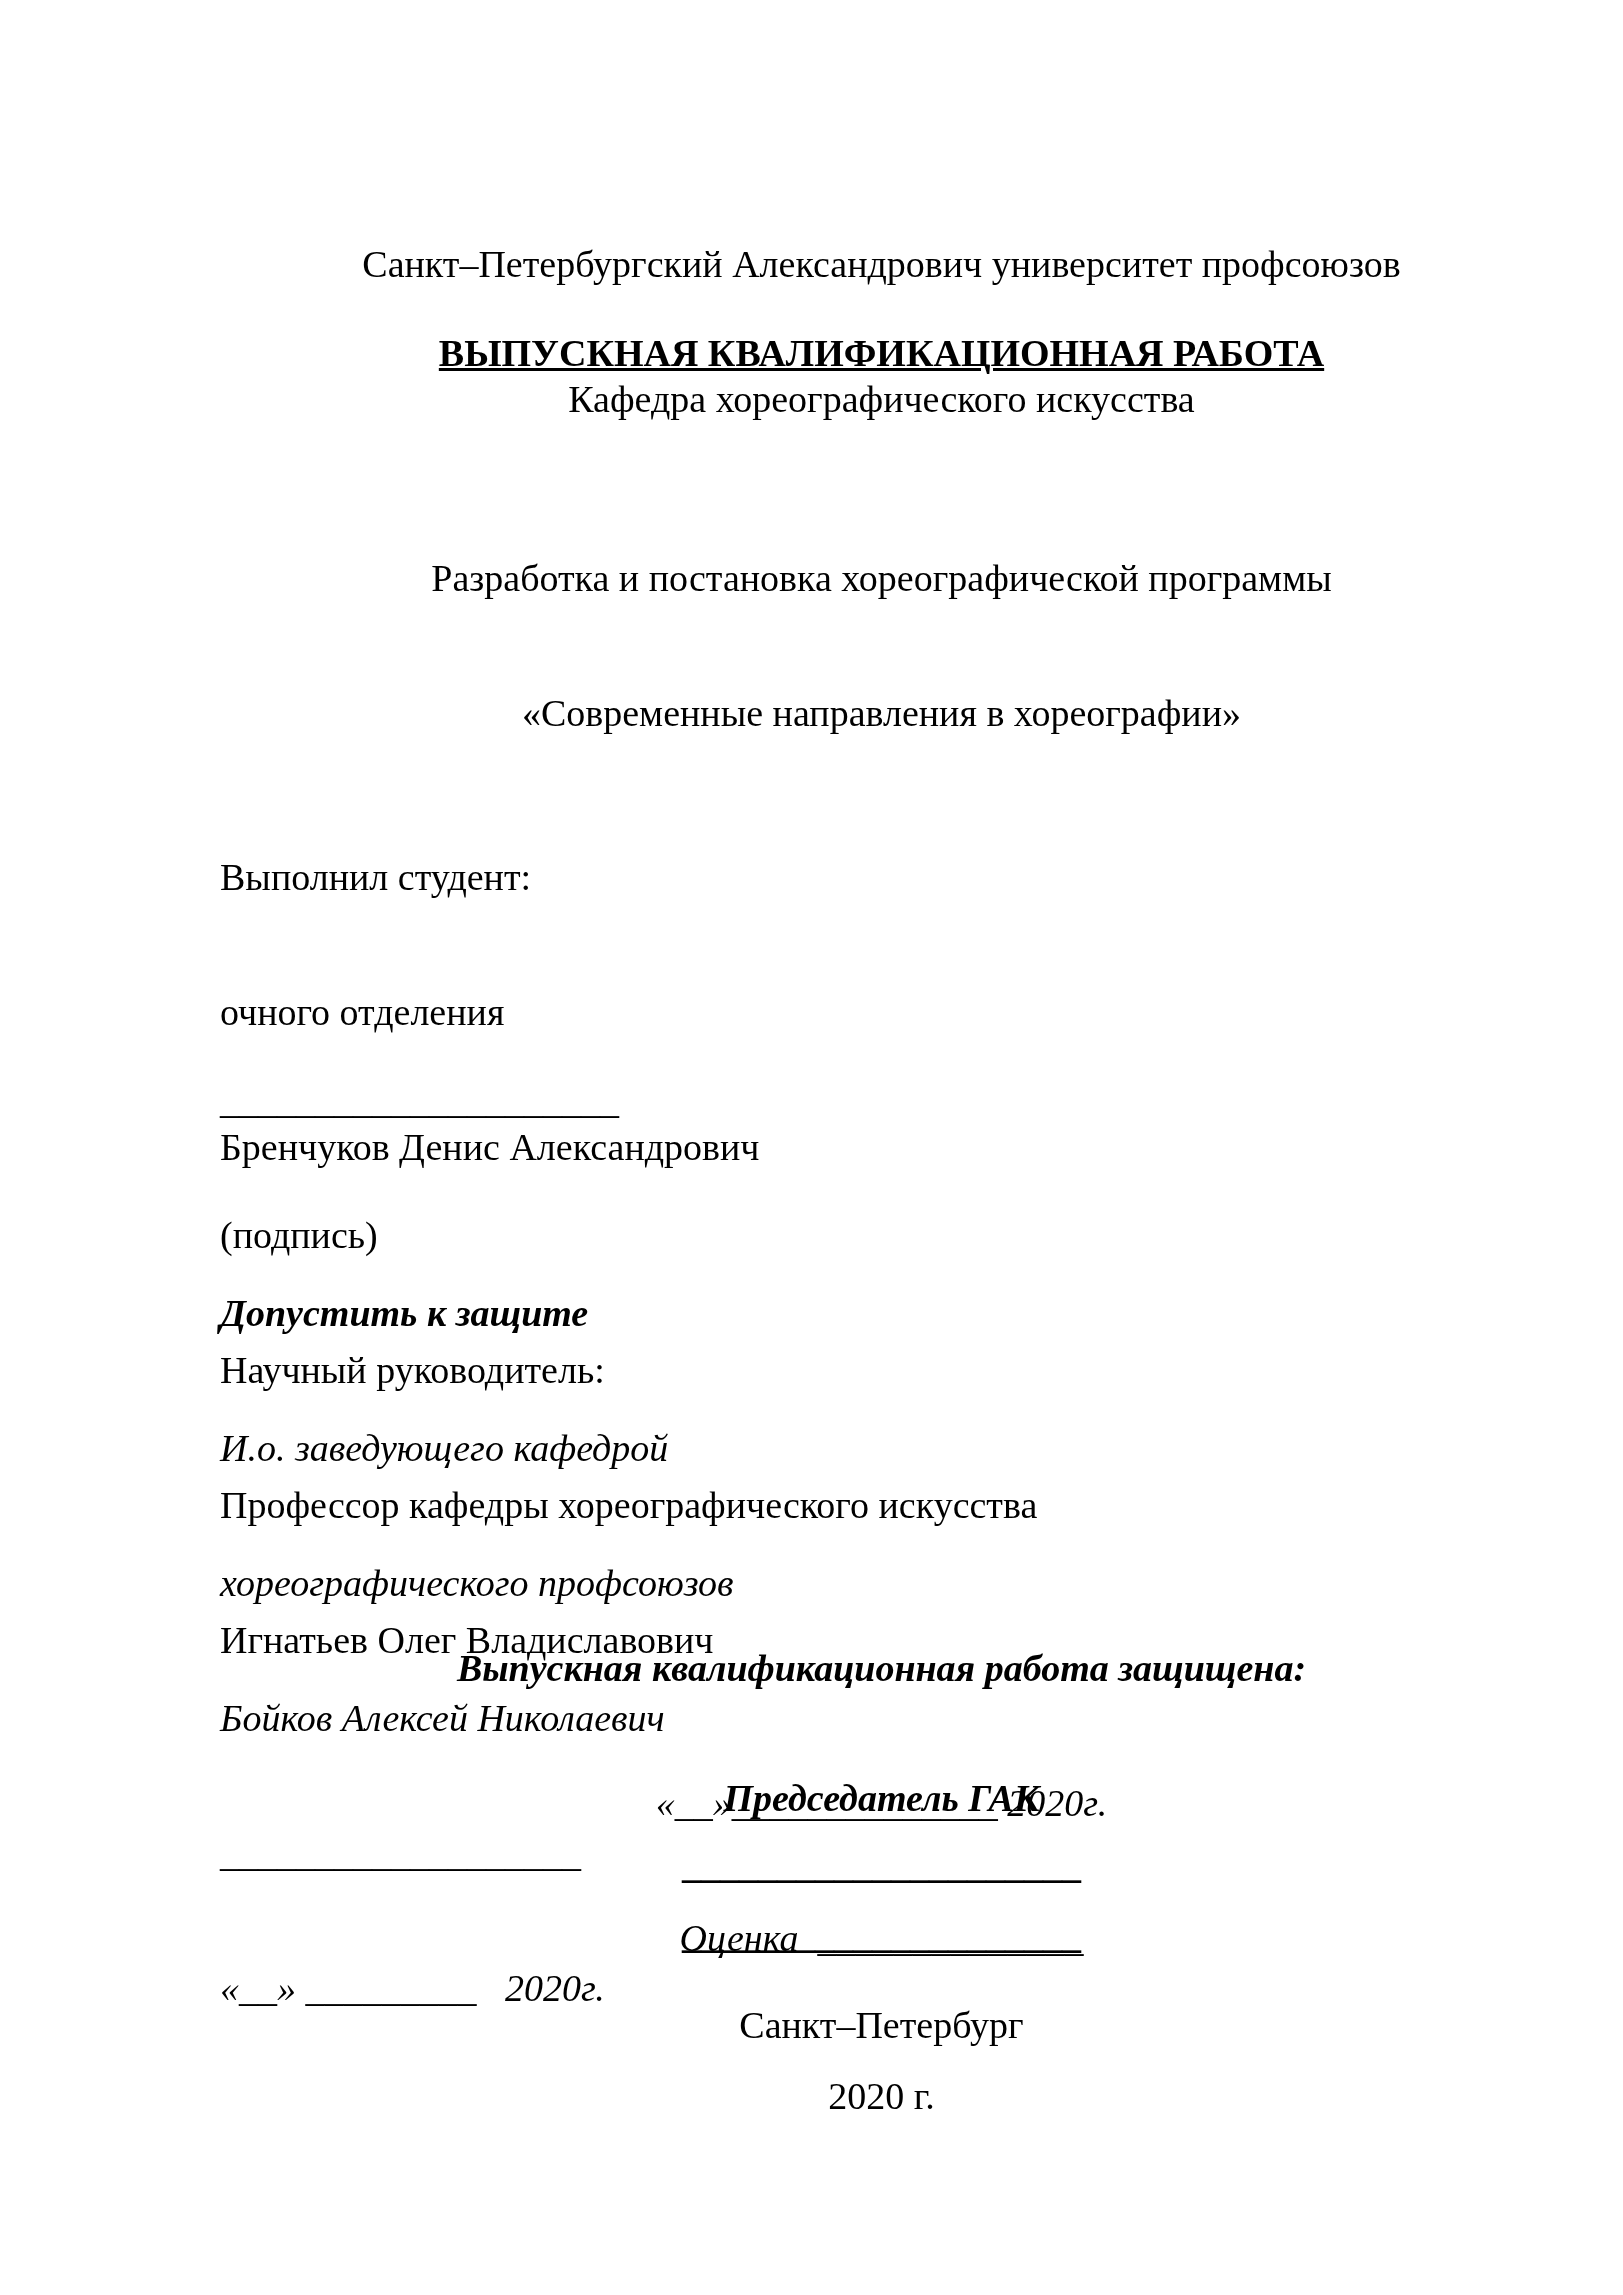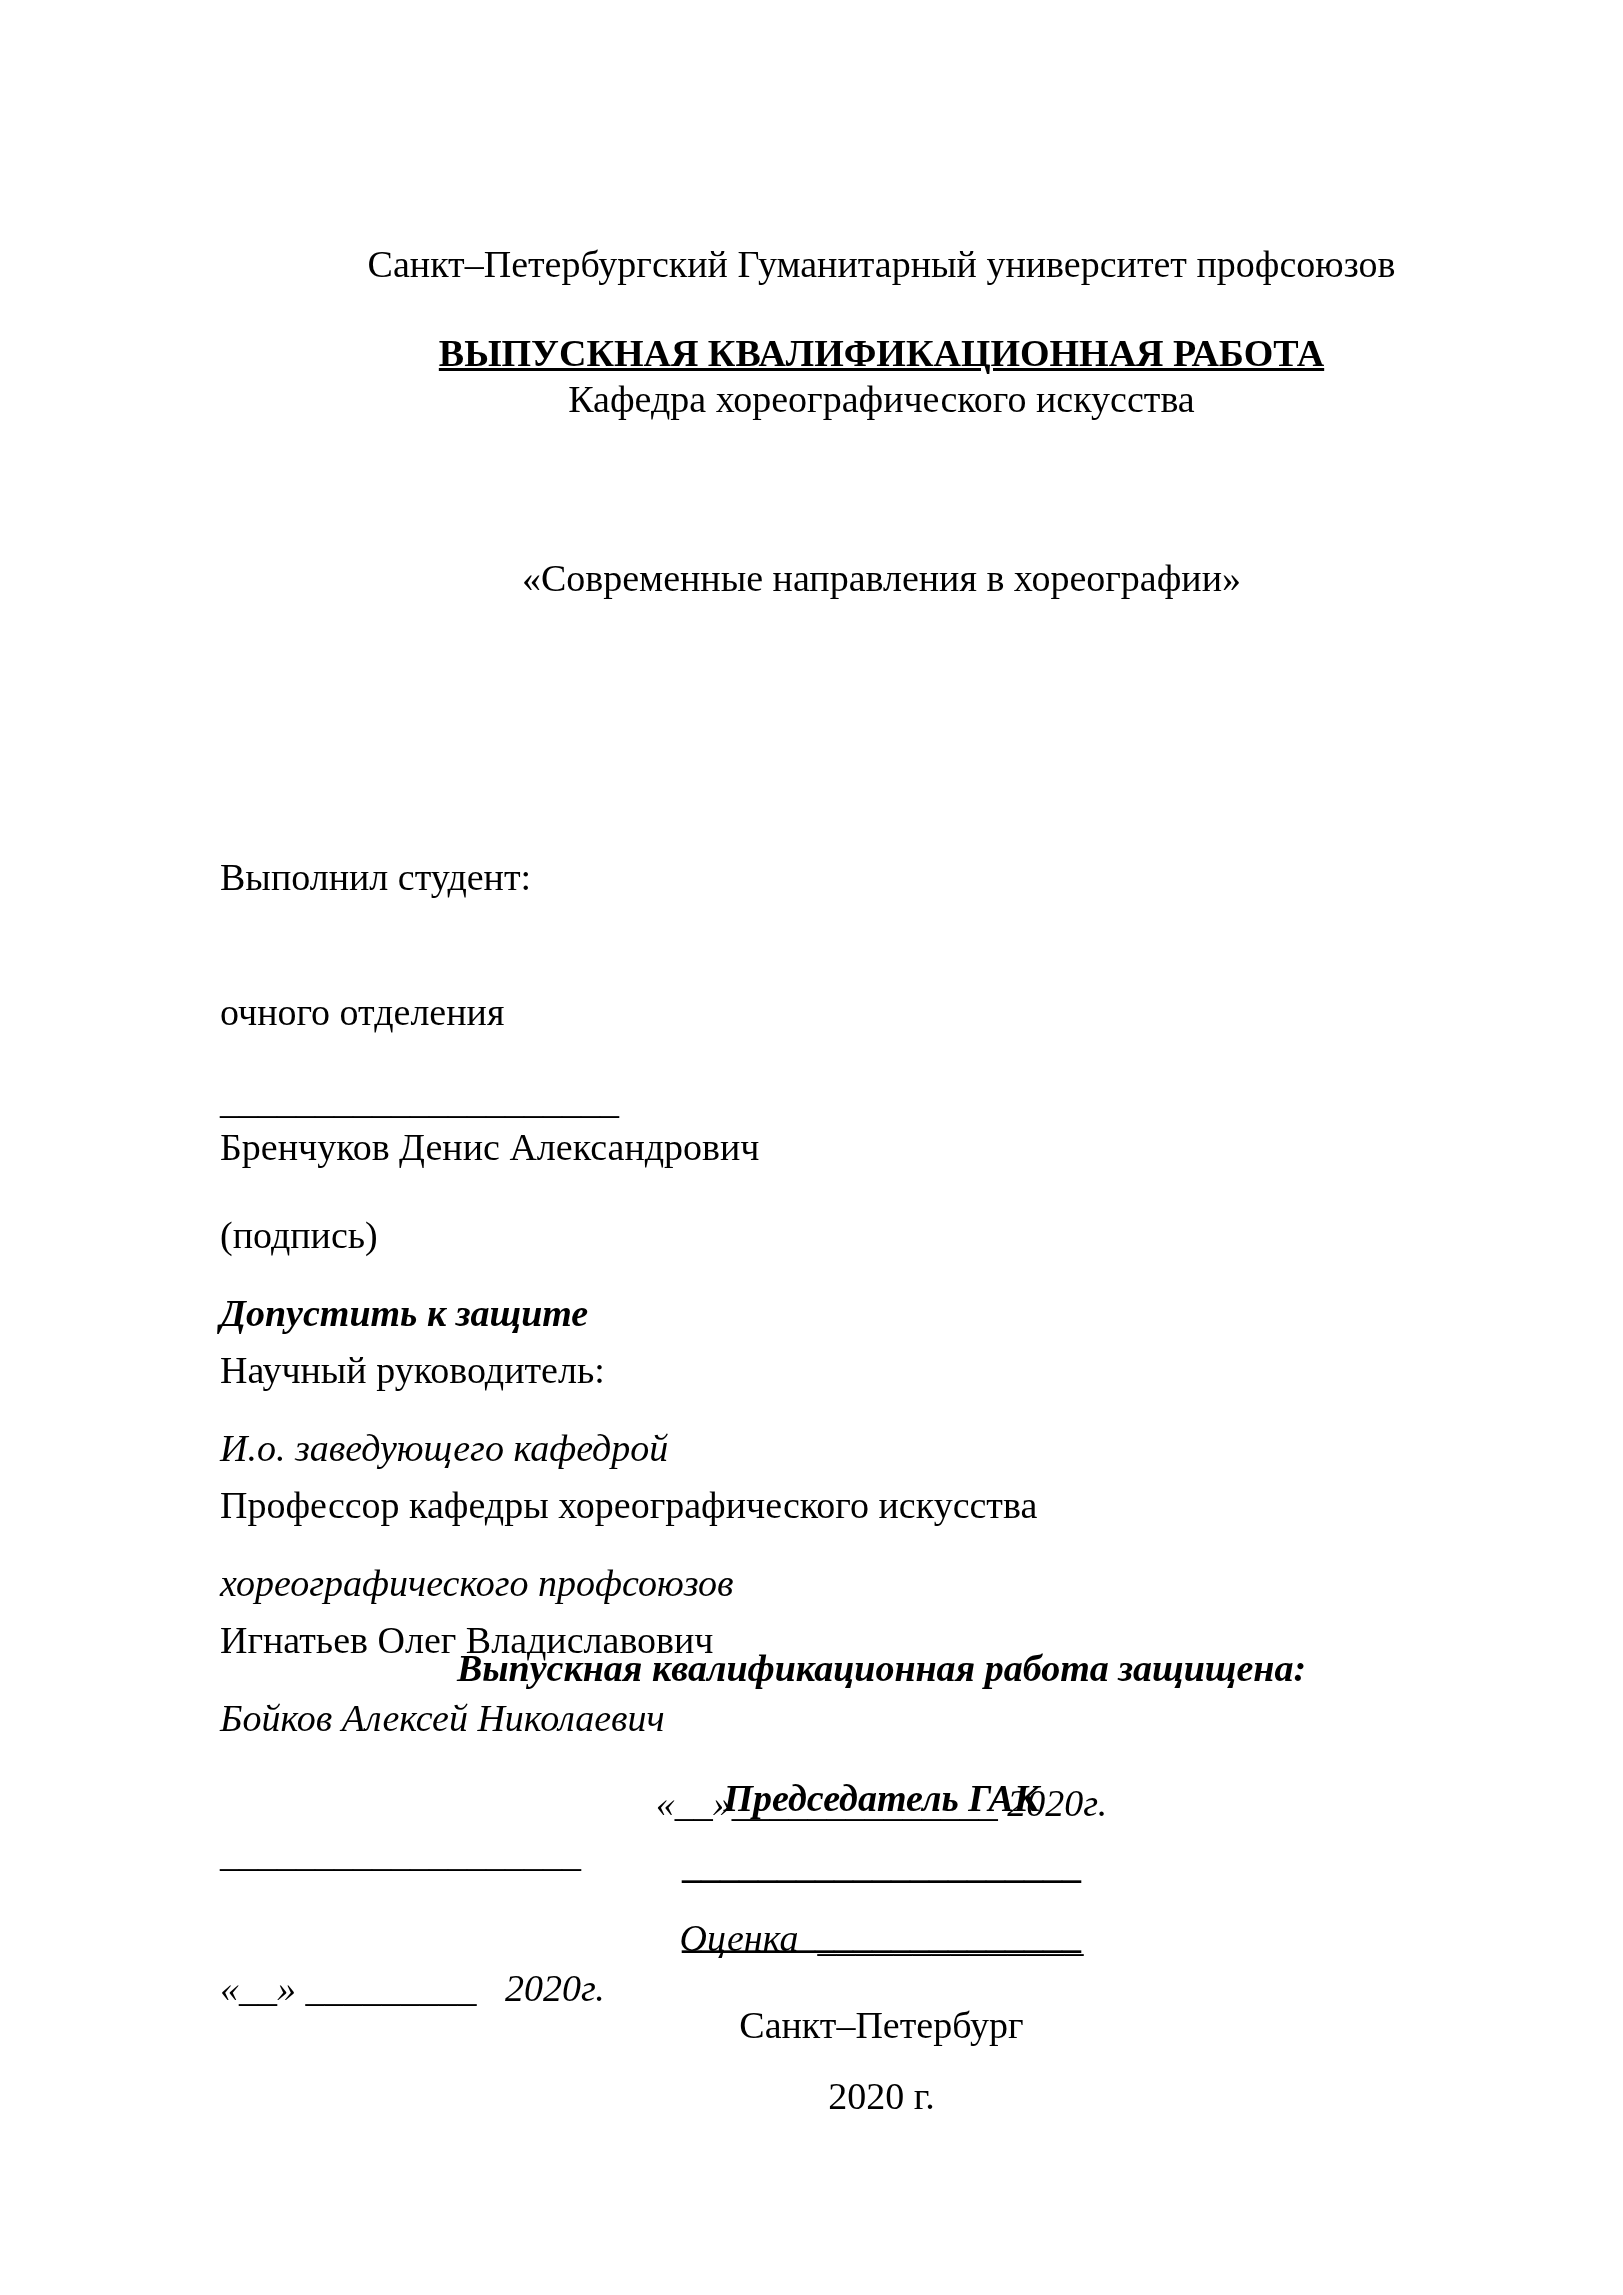--- a/index.html
+++ b/index.html
@@ -26,27 +26,28 @@
   .italic{font-style:italic;}
   .bold{font-weight:bold;}
   .line{display:block;}
 </style>
 </head>
 <body>
 
 <div class="page">
 
   <div class="block center" style="top:152px;">
-    <span class="line">Санкт–Петербургский Гуманитарный университет профсоюзов</span>
+    <span class="line">Санкт–Петербургский Александрович университет профсоюзов</span>
     <span class="line">Кафедра хореографического искусства</span>
   </div>
 
   <div class="block center bold" style="top:331px;text-decoration:underline;">ВЫПУСКНАЯ КВАЛИФИКАЦИОННАЯ РАБОТА</div>
 
   <div class="block center" style="top:466px;">
+    <span class="line">Разработка и постановка хореографической программы</span>
     <span class="line">«Современные направления в хореографии»</span>
   </div>
 
   <div class="block right" style="top:765px;">
     <span class="line">Выполнил студент:</span>
     <span class="line">очного отделения</span>
     <span class="line">Бренчуков Денис Александрович</span>
   </div>
 
   <div class="block right" style="top:988px;">

